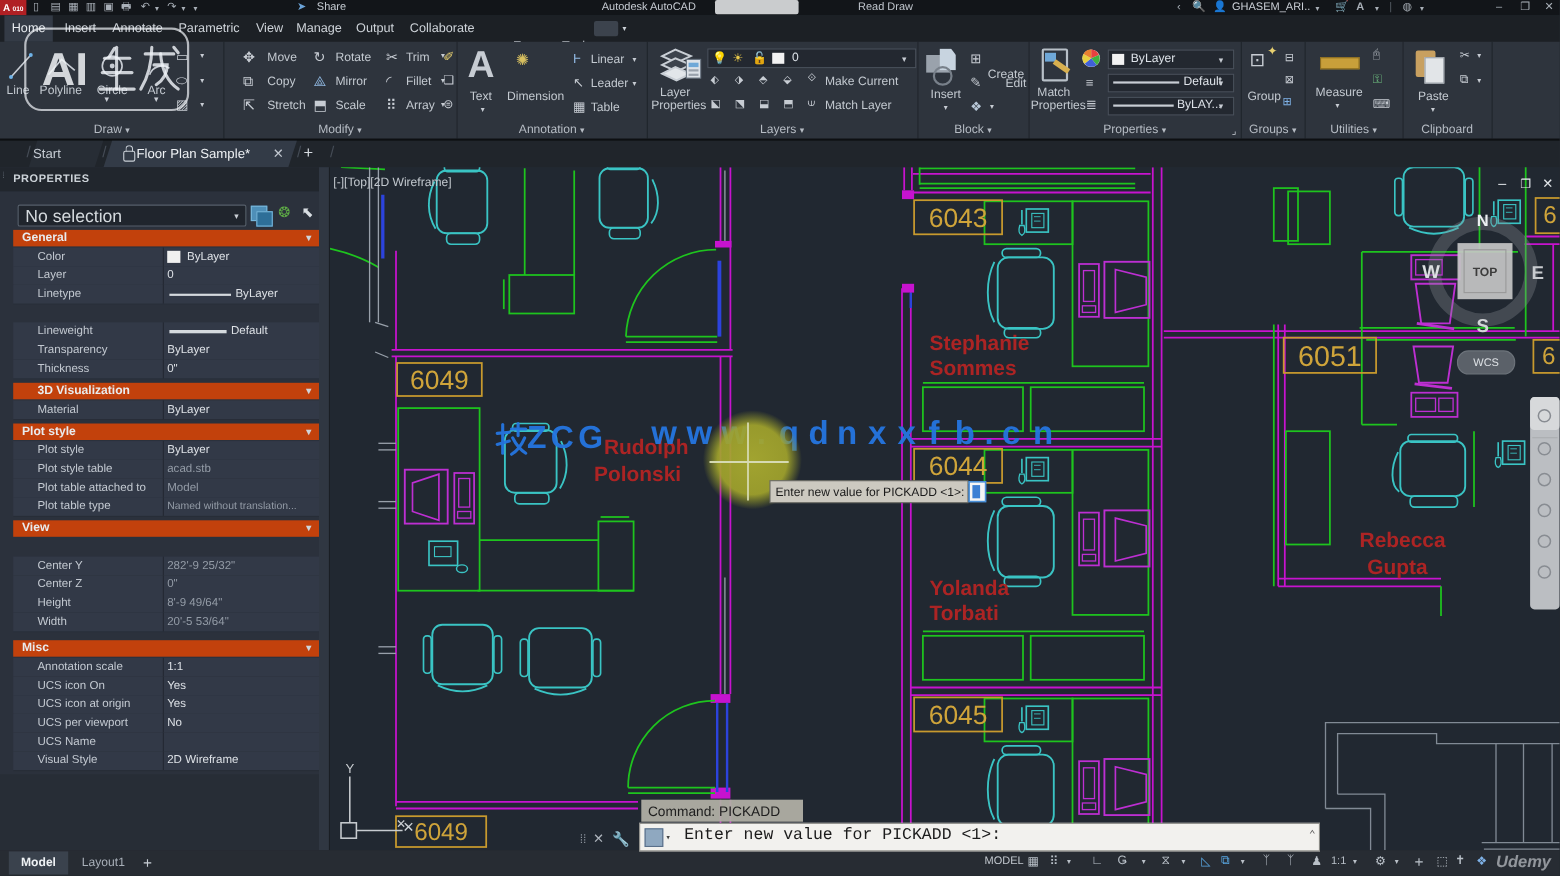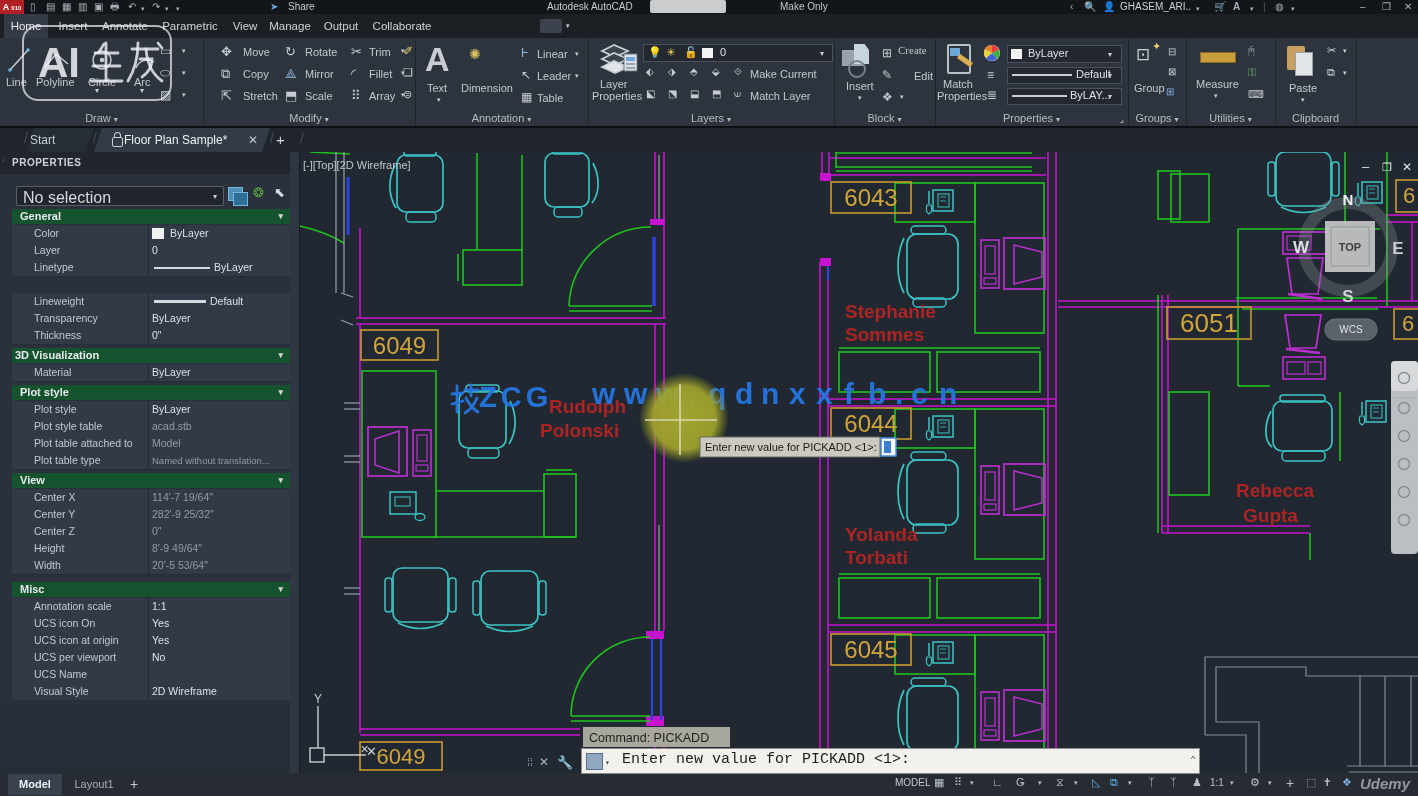--- a/index.html
+++ b/index.html
@@ -19,21 +19,21 @@
   .ric{position:absolute;color:#c7ccd3;}
   .rlb{position:absolute;color:#c3c9d0;font-size:11px;white-space:nowrap;}
   #ribbonsep{left:0;top:126px;width:1418px;height:2px;background:#0d0f12;}
   
   #filetabs{left:0;top:128px;width:1418px;height:24px;background:#20252b;}
   .ftab{position:absolute;top:0;height:24px;line-height:24px;font-size:12px;color:#c6ccd3;
     transform:skewX(-18deg);}
   .ftab>span{display:block;transform:skewX(18deg);}
   
   #palette{left:0;top:152px;width:290px;height:621px;background:#2b313c;font-size:10.5px;}
-  .sechead{position:absolute;left:12px;width:279px;height:15px;background:#14532d;color:#e8ebee;
+  .sechead{position:absolute;left:12px;width:279px;height:15px;background:#c2410c;color:#e8ebee;
     font-weight:bold;font-size:11px;line-height:15px;}
   .prow{position:absolute;left:12px;width:279px;height:17px;background:#323947;
     border-bottom:1px solid #272d37;line-height:16px;}
   .plab{position:absolute;left:22px;color:#c3c9d1;}
   .pval{position:absolute;left:140px;color:#dde1e6;}
   .dim{color:#939ba6;}
   .chev{position:absolute;right:8px;color:#cfd4da;font-size:9px;}
   
   #canvas{left:290px;top:152px;width:1128px;height:621px;background:#212831;}
   
@@ -58,21 +58,21 @@
     <span class="tico" style="left:110px;">🖶</span>
     <span class="tico" style="left:128px;">↶</span>
       <span class="tico" style="left:141px;font-size:7px;top:3px;">▾</span>
     <span class="tico" style="left:152px;">↷</span>
       <span class="tico" style="left:165px;font-size:7px;top:3px;">▾</span>
     <span class="tico" style="left:176px;font-size:7px;top:3px;">▾</span>
     <span class="tico" style="left:270px;color:#6ba3d8;">➤</span>
     <span class="tico" style="left:288px;color:#c4cad1;">Share</span>
     <span class="tico" style="left:547px;color:#c6cbd2;">Autodesk AutoCAD</span>
     <div class="abs" style="left:650px;top:0px;width:76px;height:13px;background:rgba(235,236,238,.85);border-radius:2px;"></div>
-    <span class="tico" style="left:780px;color:#c0c6cd;">Make Only</span>
+    <span class="tico" style="left:780px;color:#c0c6cd;">Read Draw</span>
     <span class="tico" style="left:1070px;">‹</span>
     <span class="tico" style="left:1084px;">🔍</span>
     <span class="tico" style="left:1103px;color:#7fb2e8;">👤</span>
     <span class="tico" style="left:1120px;color:#ccd1d8;">GHASEM_ARI..</span>
     <span class="tico" style="left:1196px;font-size:7px;top:3px;">▾</span>
     <span class="tico" style="left:1214px;">🛒</span>
     <span class="tico" style="left:1233px;font-weight:bold;">A</span>
     <span class="tico" style="left:1250px;font-size:7px;top:3px;">▾</span>
     <span class="tico" style="left:1263px;color:#555c64;">|</span>
     <span class="tico" style="left:1275px;">◍</span>
@@ -205,21 +205,21 @@
       <div class="plabel">Layers <span style="font-size:8px;">▾</span></div>
     </div>
 
     <div class="panel" style="left:834px;width:101px;">
       <div class="abs" style="left:8px;top:12px;width:22px;height:16px;background:#9aa2ac;"></div>
       <div class="abs" style="left:20px;top:6px;width:15px;height:20px;background:#c8d4e0;clip-path:polygon(0 0,70% 0,100% 30%,100% 100%,0 100%);"></div>
       <div class="abs" style="left:14px;top:22px;width:14px;height:14px;border:2px solid #78808a;border-radius:50%;"></div>
       <span class="rlb" style="left:12px;top:42px;">Insert</span>
         <span class="ric" style="left:24px;top:56px;font-size:7px;">▾</span>
       <span class="ric" style="left:48px;top:8px;font-size:12px;">⊞</span>
-        <span class="rlb" style="left:64px;top:6px;font-family:Liberation Serif, serif;">Create</span>
+        <span class="rlb" style="left:64px;top:24px;">Create</span>
       <span class="ric" style="left:48px;top:30px;font-size:12px;">✎</span>
         <span class="rlb" style="left:80px;top:32px;">Edit</span>
       <span class="ric" style="left:48px;top:52px;font-size:12px;color:#b8c8d8;">❖</span>
         <span class="ric" style="left:66px;top:55px;font-size:7px;">▾</span>
       <div class="plabel">Block <span style="font-size:8px;">▾</span></div>
     </div>
 
     <div class="panel" style="left:935px;width:193px;">
       <div class="abs" style="left:12px;top:6px;width:20px;height:26px;border:2px solid #b8c0c8;border-radius:2px;"></div>
       <div class="abs" style="left:15px;top:10px;width:10px;height:8px;background:#6fa8d8;"></div>
@@ -346,21 +346,21 @@
     <div class="prow" style="top:158px;">
         <span class="plab">Transparency</span>
         <span class="pval" style="top:0;">ByLayer</span>
         <span class="abs" style="left:136px;top:0;width:1px;height:17px;background:#232932;"></span>
       </div>
     <div class="prow" style="top:175px;">
         <span class="plab">Thickness</span>
         <span class="pval" style="top:0;">0"</span>
         <span class="abs" style="left:136px;top:0;width:1px;height:17px;background:#232932;"></span>
       </div>
-    <div class="sechead" style="top:196px;"><span style="padding-left:3px;">3D Visualization</span><span class="chev">▾</span></div>
+    <div class="sechead" style="top:196px;"><span style="padding-left:3px;margin-left:19px;">3D Visualization</span><span class="chev">▾</span></div>
     <div class="prow" style="top:212px;">
         <span class="plab">Material</span>
         <span class="pval" style="top:0;">ByLayer</span>
         <span class="abs" style="left:136px;top:0;width:1px;height:17px;background:#232932;"></span>
       </div>
     <div class="sechead" style="top:233px;"><span style="padding-left:8px;">Plot style</span><span class="chev">▾</span></div>
     <div class="prow" style="top:249px;">
         <span class="plab">Plot style</span>
         <span class="pval" style="top:0;">ByLayer</span>
         <span class="abs" style="left:136px;top:0;width:1px;height:17px;background:#232932;"></span>
@@ -374,25 +374,20 @@
         <span class="plab">Plot table attached to</span>
         <span class="pval dim" style="top:0;">Model</span>
         <span class="abs" style="left:136px;top:0;width:1px;height:17px;background:#232932;"></span>
       </div>
     <div class="prow" style="top:300px;">
         <span class="plab">Plot table type</span>
         <span class="pval dim" style="top:0;"><span style="font-size:9.5px;">Named without translation...</span></span>
         <span class="abs" style="left:136px;top:0;width:1px;height:17px;background:#232932;"></span>
       </div>
     <div class="sechead" style="top:321px;"><span style="padding-left:8px;">View</span><span class="chev">▾</span></div>
-    <div class="prow" style="top:337px;">
-        <span class="plab">Center X</span>
-        <span class="pval dim" style="top:0;">114'-7 19/64"</span>
-        <span class="abs" style="left:136px;top:0;width:1px;height:17px;background:#232932;"></span>
-      </div>
     <div class="prow" style="top:354px;">
         <span class="plab">Center Y</span>
         <span class="pval dim" style="top:0;">282'-9 25/32"</span>
         <span class="abs" style="left:136px;top:0;width:1px;height:17px;background:#232932;"></span>
       </div>
     <div class="prow" style="top:371px;">
         <span class="plab">Center Z</span>
         <span class="pval dim" style="top:0;">0"</span>
         <span class="abs" style="left:136px;top:0;width:1px;height:17px;background:#232932;"></span>
       </div>

